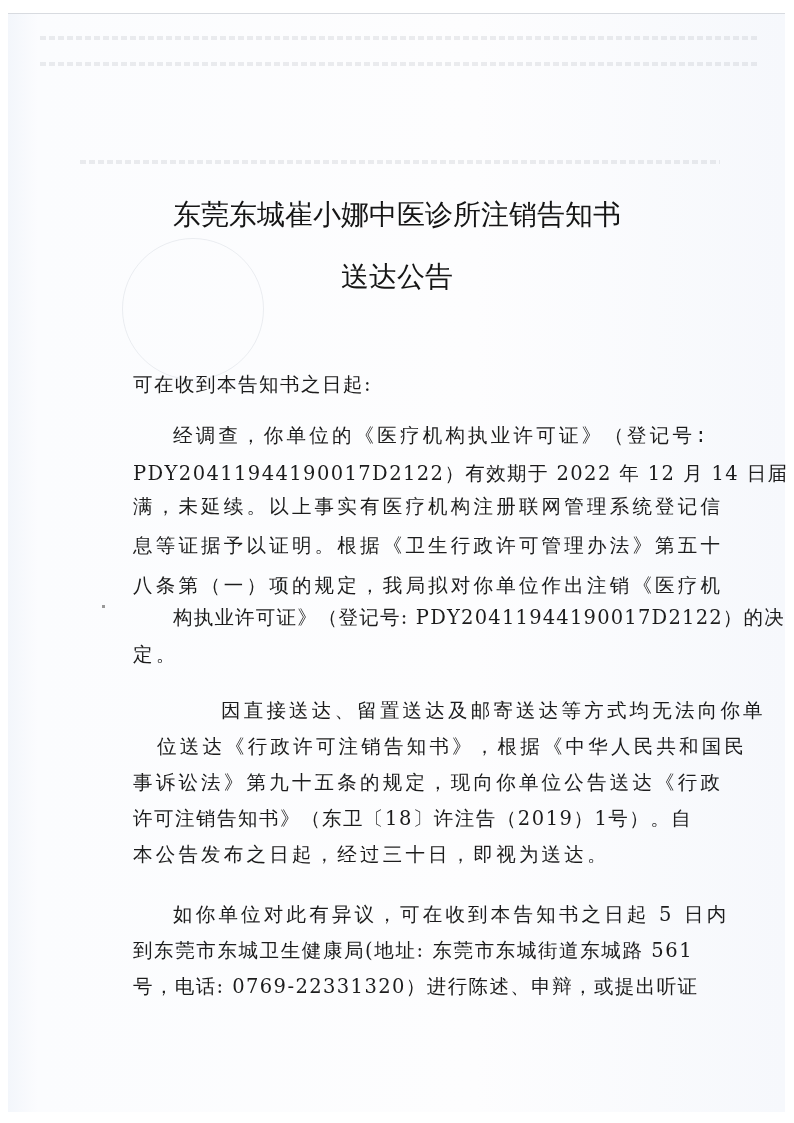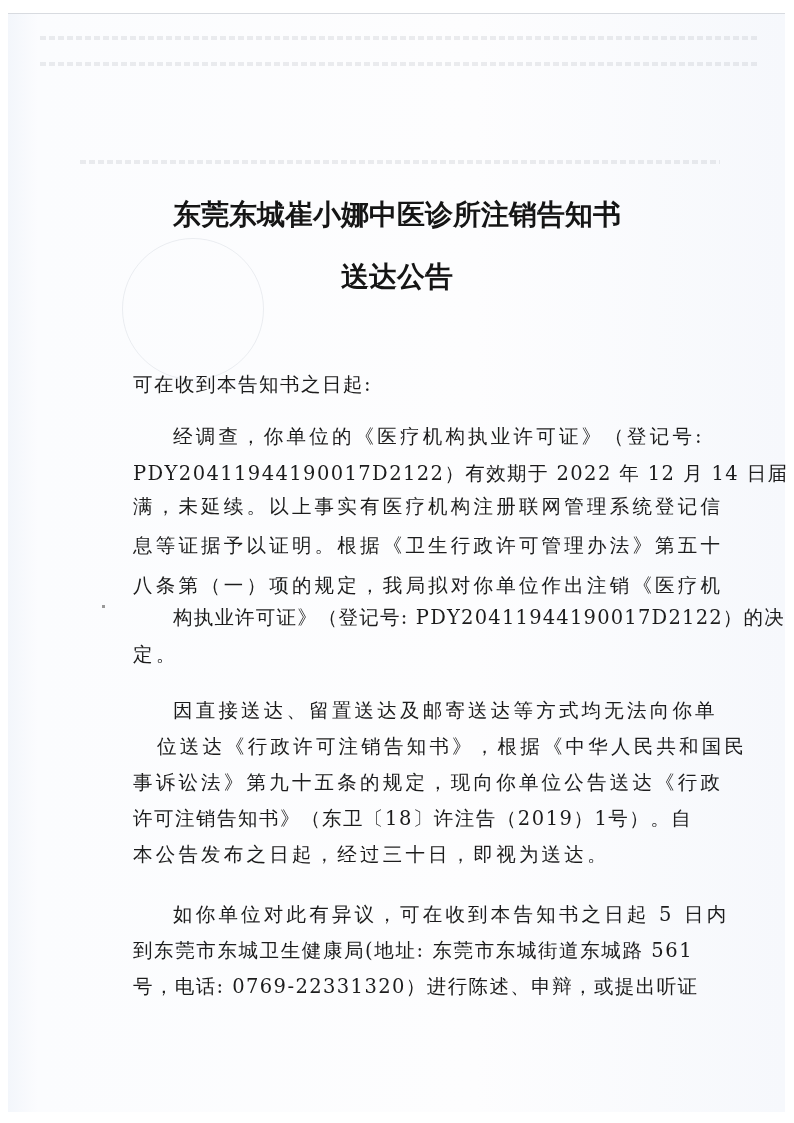--- a/index.html
+++ b/index.html
@@ -24,21 +24,21 @@
       border: 1px solid rgba(200,205,215,0.35);
     }
     .bleed {
       position: absolute; left: 40px; width: 720px; height: 4px;
       background: repeating-linear-gradient(90deg, rgba(150,155,165,0.18) 0 6px, transparent 6px 9px);
     }
     .title {
       position: absolute; left: 0; width: 794px;
       text-align: center;
       font-family: "DejaVu Serif", "Liberation Serif", serif;
-      font-weight: bold;
+      font-weight: normal;
       font-size: 28px;
       letter-spacing: 0px;
       color: #151515;
     }
     .t1 { top: 196px; }
     .t2 { top: 258px; }
     .line {
       position: absolute;
       left: 133px;
       width: 535px;
@@ -66,29 +66,29 @@
 <div class="bleed" style="top:62px;"></div>
 <div class="bleed" style="top:160px; left:80px; width:640px;"></div>
 <div class="stamp-ghost"></div>
 <div class="margin-tick"></div>
 
 <div class="title t1">东莞东城崔小娜中医诊所注销告知书</div>
 <div class="title t2">送达公告</div>
 
 <div class="line addressee" style="top:372px;">可在收到本告知书之日起:</div>
 
-<div class="line indent" style="top:424px;">经调查，你单位的《医疗机构执业许可证》（登记号:</div>
+<div class="line indent" style="top:424px;font-family:Liberation Mono, monospace;">经调查，你单位的《医疗机构执业许可证》（登记号:</div>
 <div class="line" style="top:461px; letter-spacing:1.4px;">PDY20411944190017D2122）有效期于 2022 年 12 月 14 日届</div>
 <div class="line" style="top:494px;">满，未延续。以上事实有医疗机构注册联网管理系统登记信</div>
 <div class="line" style="top:533px;">息等证据予以证明。根据《卫生行政许可管理办法》第五十</div>
 <div class="line" style="top:564px;margin-top:9px;">八条第（一）项的规定，我局拟对你单位作出注销《医疗机</div>
 <div class="line" style="top:605px; letter-spacing:1.2px;margin-left:40px;">构执业许可证》（登记号: PDY20411944190017D2122）的决</div>
 <div class="line short" style="top:642px;">定。</div>
 
-<div class="line indent" style="top:698px;">因直接送达、留置送达及邮寄送达等方式均无法向你单</div>
+<div class="line indent" style="top:698px;margin-left:48px;">因直接送达、留置送达及邮寄送达等方式均无法向你单</div>
 <div class="line" style="top:734px;margin-left:24px;">位送达《行政许可注销告知书》，根据《中华人民共和国民</div>
 <div class="line" style="top:770px;">事诉讼法》第九十五条的规定，现向你单位公告送达《行政</div>
 <div class="line" style="top:806px; letter-spacing:1.5px;">许可注销告知书》（东卫〔18〕许注告（2019）1号）。自</div>
 <div class="line short" style="top:842px;">本公告发布之日起，经过三十日，即视为送达。</div>
 
 <div class="line indent" style="top:902px;">如你单位对此有异议，可在收到本告知书之日起 5 日内</div>
 <div class="line" style="top:938px; letter-spacing:1.6px;">到东莞市东城卫生健康局(地址: 东莞市东城街道东城路 561</div>
 <div class="line" style="top:974px; letter-spacing:1.4px;">号，电话: 0769-22331320）进行陈述、申辩，或提出听证</div>
 
 </body></html>

